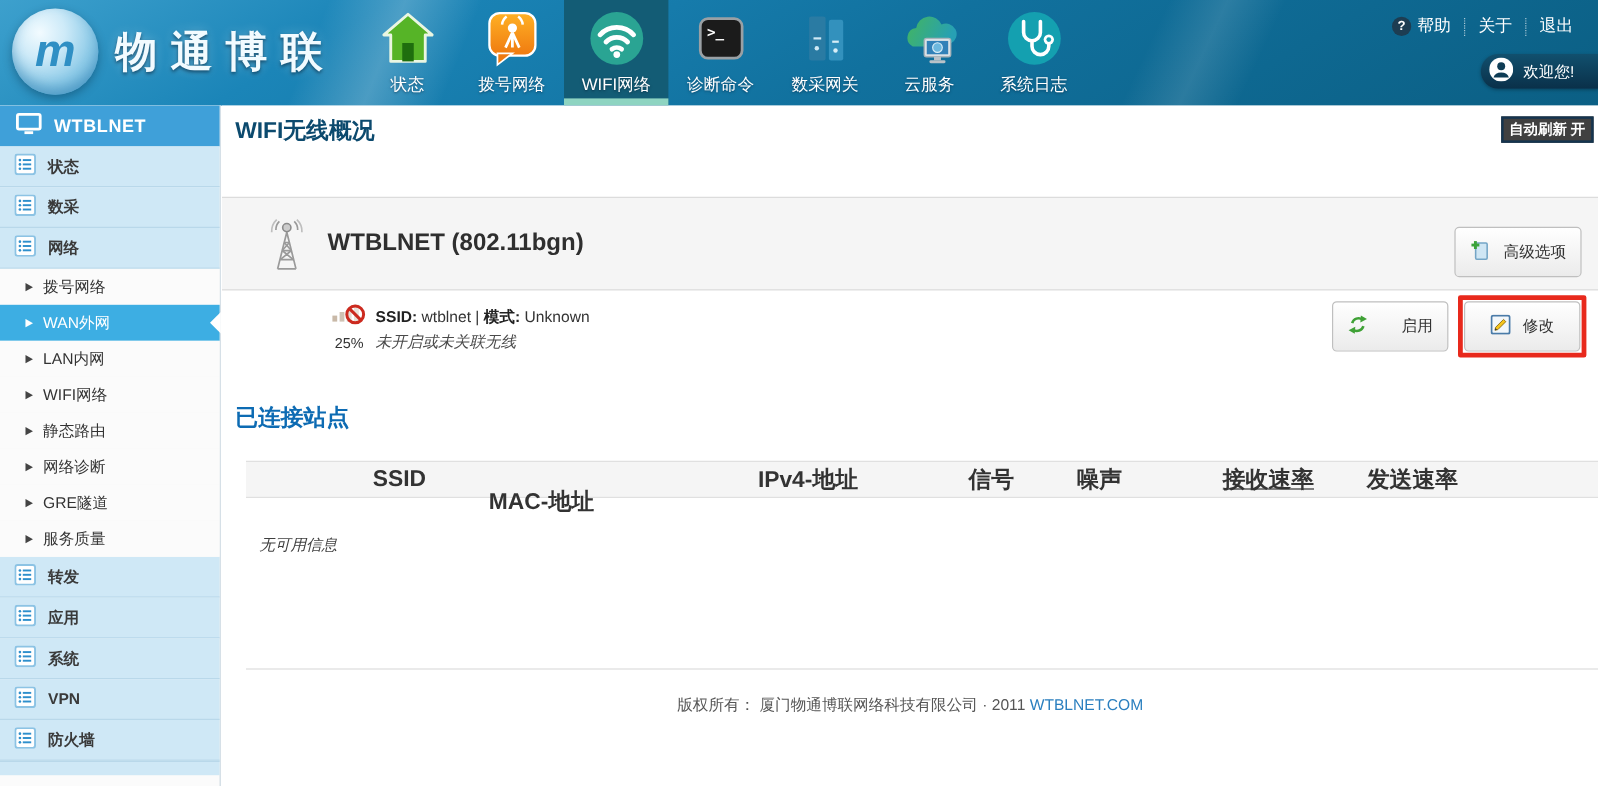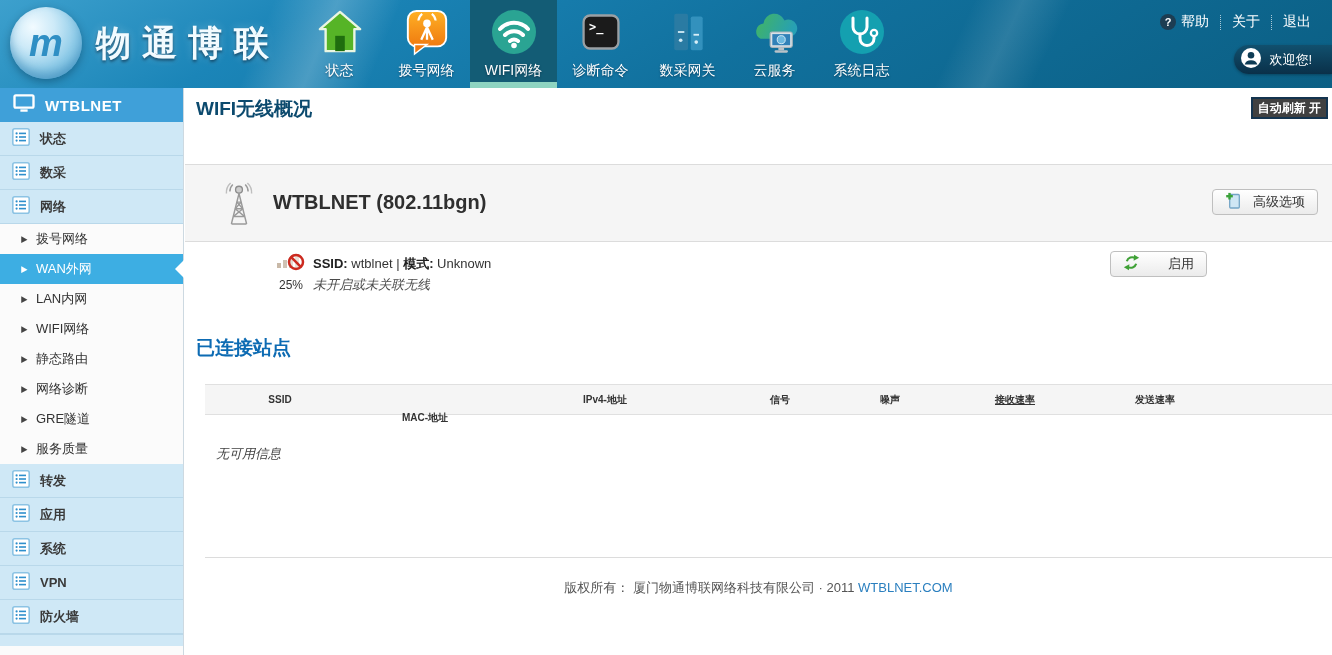--- a/index.html
+++ b/index.html
@@ -60,38 +60,38 @@
   
   .main { position:absolute; left:185px; top:88px; width:1147px; height:567px; background:#fff; }
   .page-title { position:absolute; left:11px; top:8px; font-size:19px; font-weight:bold; color:#0c4a6e; }
   .auto-refresh { position:absolute; right:4px; top:9px; background:#404040; border:2px solid #14344f;
     color:#fff; font-size:12px; font-weight:bold; padding:2px 5px; line-height:14px; cursor:pointer; white-space:nowrap; }
 
   .wifi-band { position:absolute; left:0; top:76px; width:1147px; height:78px; background:#f5f5f5;
     border-top:1px solid #dcdcdc; border-bottom:1px solid #dcdcdc; }
   .antenna-wrap { position:absolute; left:33px; top:15px; }
   .band-title { position:absolute; left:88px; top:26px; font-size:20px; font-weight:bold; color:#2f2f2f; }
-  .btn { display:inline-flex; align-items:center; justify-content:center; gap:10px; min-width:97px; height:26px;
+  .btn { display:inline-flex; align-items:center; justify-content:center; gap:10px; min-width:97px; height:42px;
     background:linear-gradient(180deg,#ffffff 0%,#ebebeb 100%); border:1px solid #bfbfbf; border-radius:4px;
     font-size:13px; color:#333; cursor:pointer; padding:0 12px; }
   .advanced-btn { position:absolute; right:14px; top:24px; }
 
   .ssid-row { position:absolute; left:0; top:156px; width:1147px; height:66px; }
   .sig-wrap { position:absolute; left:88px; top:4px; width:36px; text-align:center; }
   .sig-pct { font-size:12px; color:#333; margin-top:1px; }
   .ssid-text { position:absolute; left:128px; top:9px; font-size:13px; color:#333; line-height:21px; }
   .ssid-text b { color:#222; }
   .status-italic { font-style:italic; color:#4a4a4a; }
   .enable-btn { position:absolute; right:125px; top:7px;justify-content:space-between; }
   .modify-annotation { position:absolute; right:10px; top:2px; border:4px solid #e8291c; border-radius:2px; padding:1px; }
 
   .stations-heading { position:absolute; left:11px; top:247px; font-size:19px; font-weight:bold; color:#0d6bb3; }
   .stations-thead { position:absolute; left:20px; top:296px; width:1127px; height:31px; background:#f5f5f5;
     border-top:1px solid #e0e0e0; border-bottom:1px solid #e0e0e0; display:flex; align-items:center; }
-  .stations-thead span { font-size:10px; font-weight:bold; color:#333; text-align:center; }
+  .stations-thead span { font-size:19px; font-weight:bold; color:#333; text-align:right; }
   .col1{width:150px;} .col2{width:140px;margin-top:36px;} .col3{width:220px;} .col4{width:130px;}
   .col5{width:90px;} .col6{width:160px;text-decoration:underline;} .col7{width:120px;}
   .empty-text { position:absolute; left:31px; top:357px; font-size:13px; font-style:italic; color:#3f3f3f; }
 
   .footer-line { position:absolute; left:20px; top:469px; width:1127px; border-top:1px solid #dcdcdc; }
   .footer { position:absolute; left:0; top:491px; width:1147px; text-align:center; font-size:13px; color:#555; }
   .footer a { color:#2a7fbf; text-decoration:none; cursor:pointer; }
 </style>
 </head>
 <body>
@@ -431,20 +431,32 @@
         <svg width="17" height="17" viewBox="0 0 20 20">
           <path d="M4.5 8.5 a6.5 6.5 0 0 1 10 -3.5" fill="none" stroke="#3fa136" stroke-width="2.5"></path>
           <polygon points="13,1 19,4.5 12.5,8" fill="#3fa136"></polygon>
           <path d="M15.5 11.5 a6.5 6.5 0 0 1 -10 3.5" fill="none" stroke="#3fa136" stroke-width="2.5"></path>
           <polygon points="7,19 1,15.5 7.5,12" fill="#3fa136"></polygon>
         </svg>
       </span>
       <span>启用</span>
     </button>
 
+    <div class="modify-annotation">
+      <button class="btn">
+        <span>
+          <svg width="17" height="17" viewBox="0 0 18 18">
+            <rect x="1" y="1" width="16" height="16" rx="1.5" fill="#f2f7fb" stroke="#4a7ba8" stroke-width="1.6"></rect>
+            <polygon points="4,14 6.6,13.4 13.6,6.4 11.6,4.4 4.6,11.4" fill="#f5c51d" stroke="#8a6a12" stroke-width="0.8"></polygon>
+            <polygon points="4,14 4.5,12.1 5.9,13.5" fill="#333"></polygon>
+          </svg>
+        </span>
+        <span>修改</span>
+      </button>
+    </div>
   </div>
 
   <div class="stations-heading">已连接站点</div>
 
   <div class="stations-thead">
     <span class="col1">SSID</span>
     <span class="col2">MAC-地址</span>
     <span class="col3">IPv4-地址</span>
     <span class="col4">信号</span>
     <span class="col5">噪声</span>

